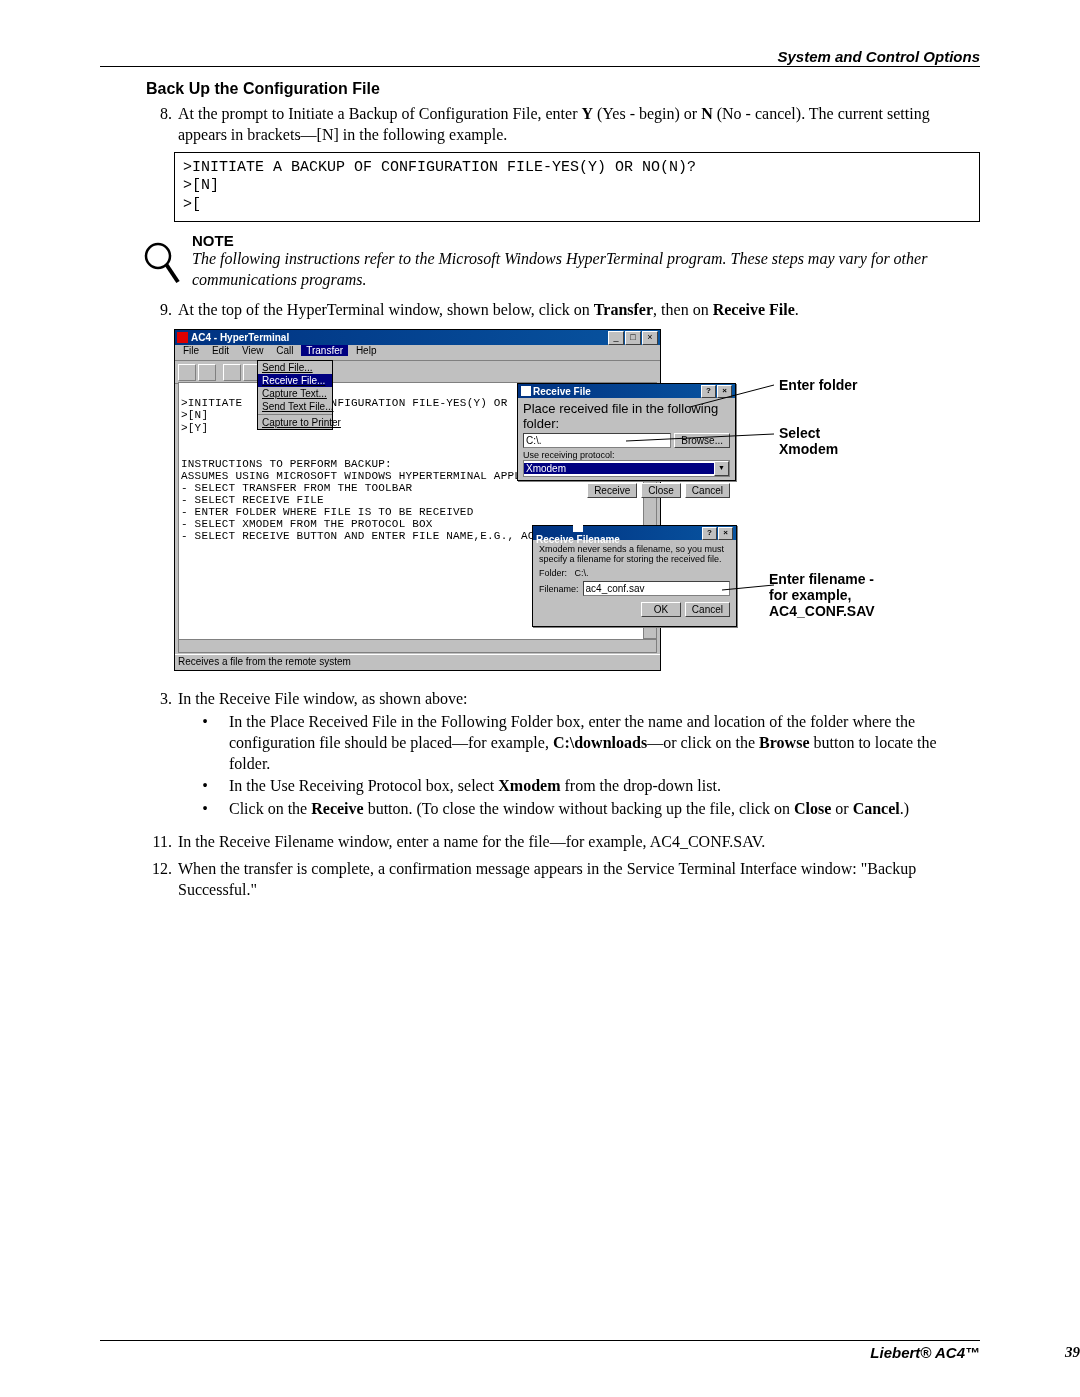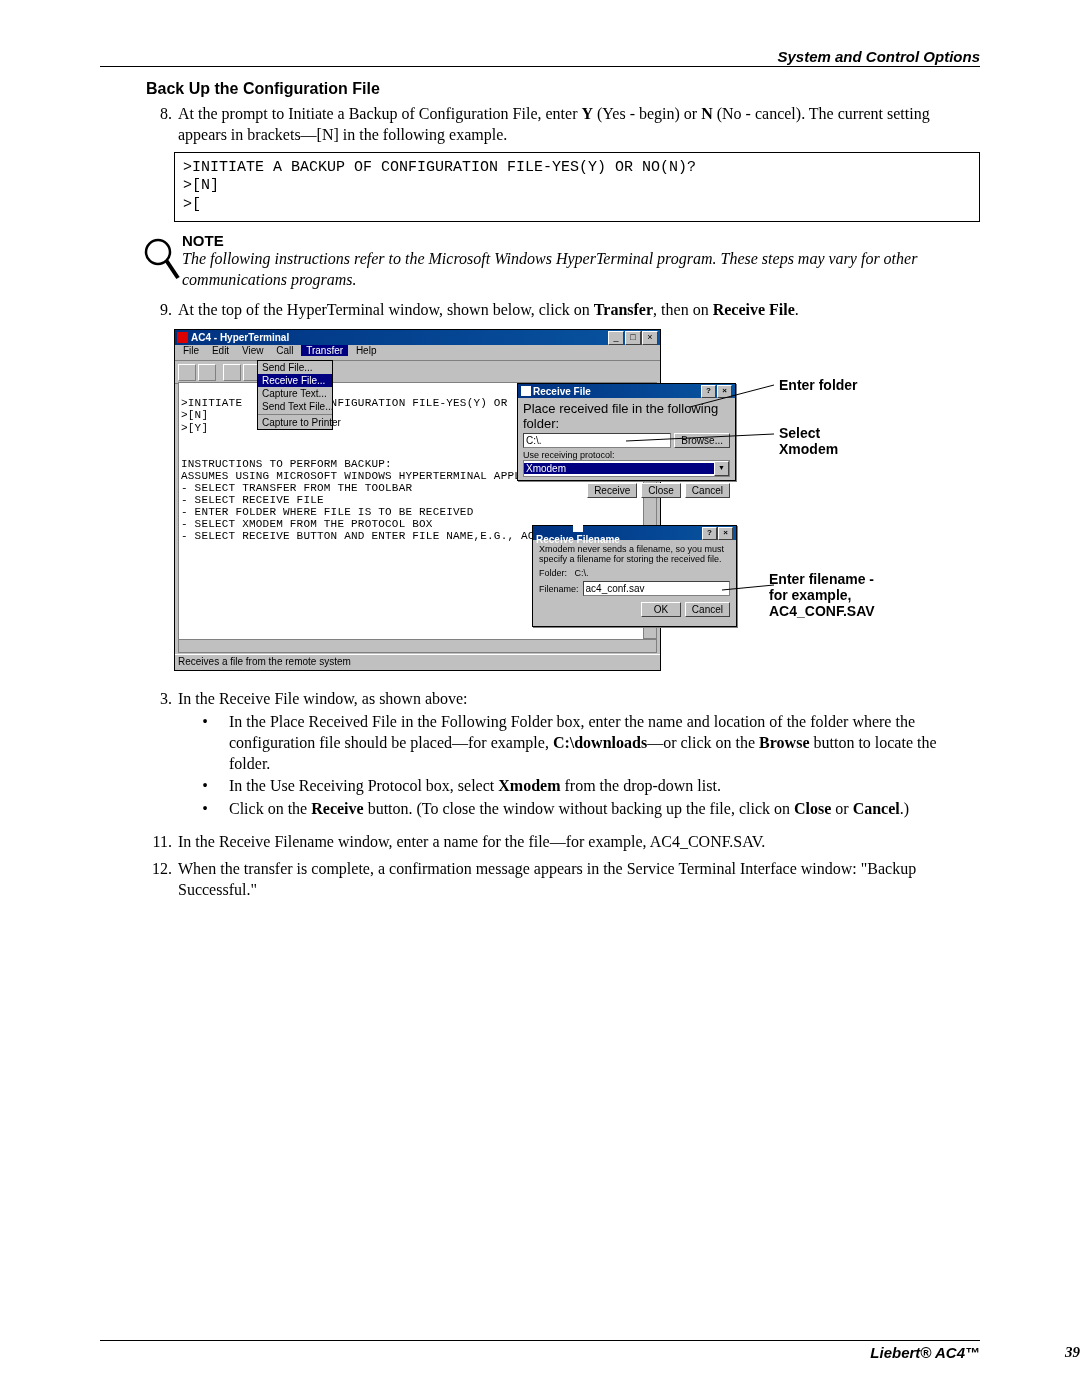--- a/index.html
+++ b/index.html
@@ -66,21 +66,22 @@
   border: 1px solid #000;
   padding: 6px 8px;
   font-family: "Courier New", monospace;
   font-size: 15px;
   white-space: pre;
   line-height: 1.25;
 }
 .note-row {
   display: flex;
   margin: 6px 0 10px 0;
-  align-items: center;
+  align-items: flex-end;
+  gap: 10px;
 }
 .note-icon {
   margin-left: -4px;
 }
 .note-title {
   font-family: Arial, sans-serif;
   font-weight: bold;
   font-size: 15px;
 }
 .note-body {
@@ -119,21 +120,21 @@
 .win-btns { display:flex; gap:1px; }
 .win-btn { width:14px; height:12px; background:#c0c0c0; border:1px solid #fff; border-right-color:#404040; border-bottom-color:#404040; font-size:9px; text-align:center; line-height:10px; color:#000;}
 .menubar { background:#c0c0c0; height:15px; border-bottom:1px solid #808080; font-size:10px; padding-left:3px;}
 .menu-item { display:inline-block; padding:0 5px; }
 .menu-item.active { background:#000080; color:#fff; }
 .toolbar { background:#c0c0c0; height:22px; border-bottom:1px solid #808080; display:flex; align-items:center; padding-left:3px; gap:2px;}
 .tool-btn { width:18px; height:17px; background:#c0c0c0; border:1px solid #fff; border-right-color:#808080; border-bottom-color:#808080; box-sizing:border-box;}
 .tool-sep {width:3px;}
 .dropdown-menu {
   position:absolute; left:82px; top:30px; width:74px; background:#c0c0c0;
-  border:1px solid #000; font-size:10px; z-index:3;
+  border:1px solid #000; font-size:10px; z-index:3;text-decoration:underline;
 }
 .dd-item { padding:1px 4px; white-space:nowrap;}
 .dd-item.selected { background:#000080; color:#fff; }
 .dd-sep { border-top:1px solid #808080; margin:1px 0;}
 .terminal-area {
   position:absolute; left:3px; top:52px; right:3px; bottom:17px;
   background:#fff; border:1px solid #808080; box-sizing:border-box;
   font-family: "Terminal", "Courier New", monospace; font-size:11px; color:#000;
   padding:2px;
   overflow:hidden;

